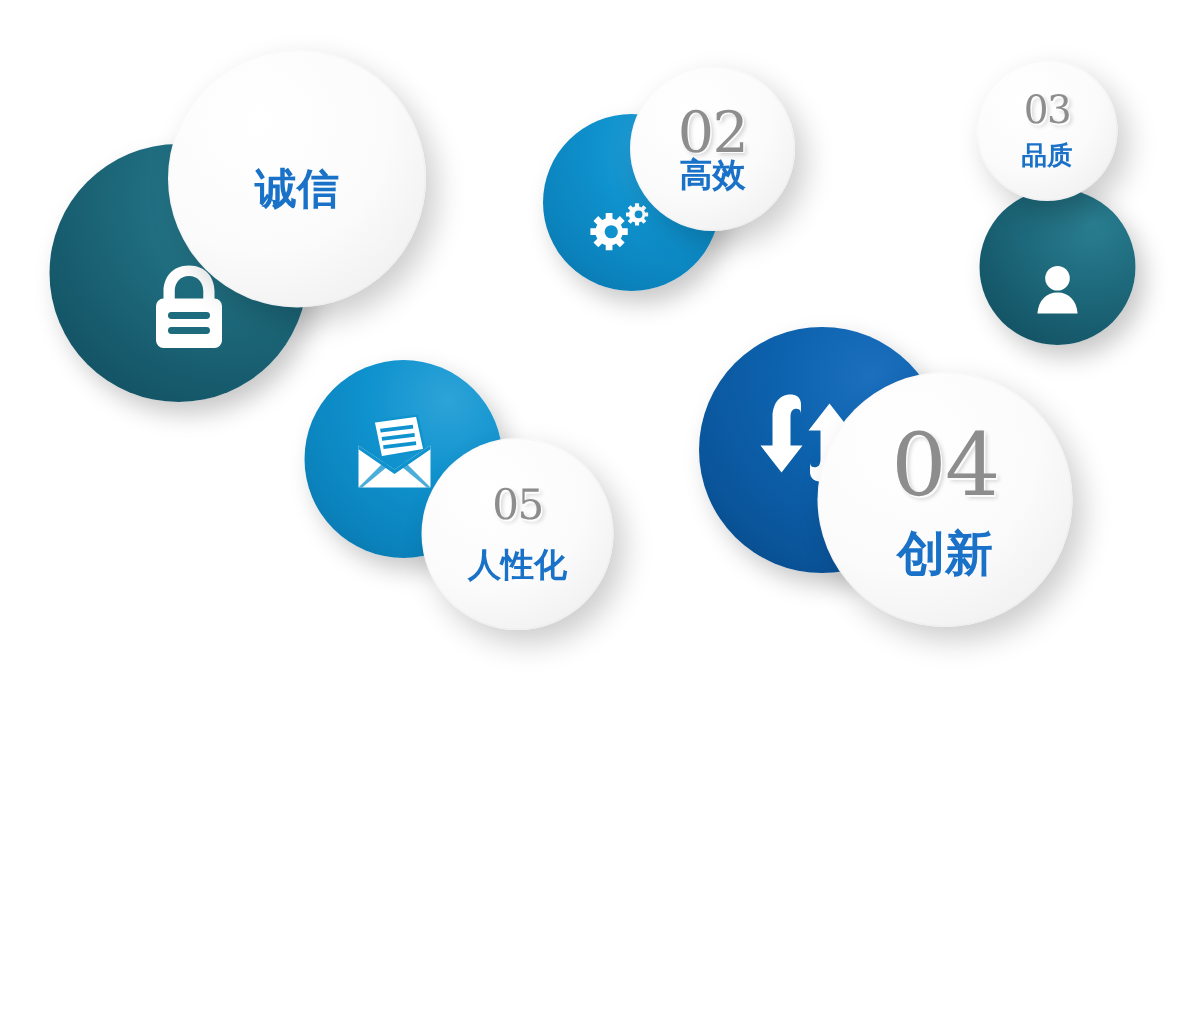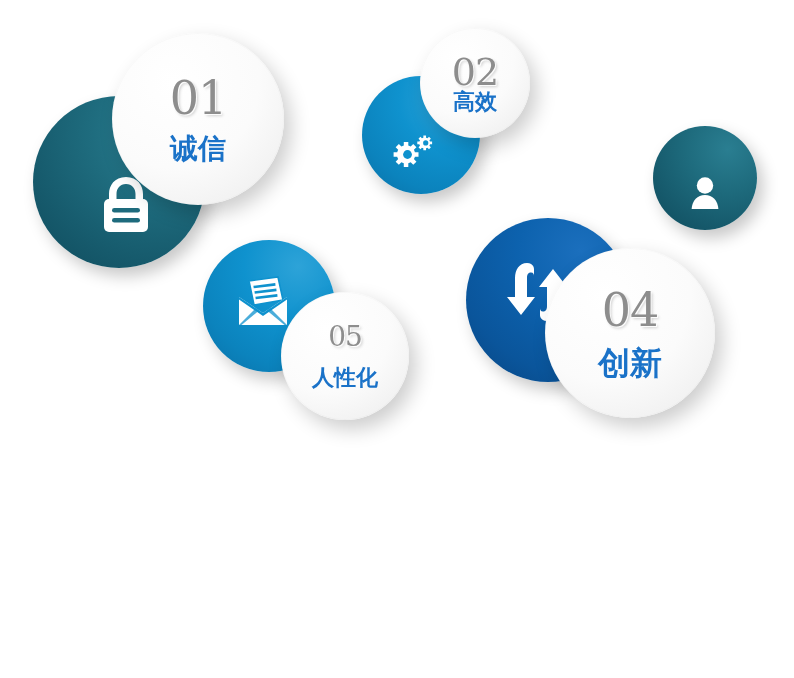--- a/index.html
+++ b/index.html
@@ -78,21 +78,21 @@
     line-height: 1;
   }
 
   
   .lbl-01 .num { font-size: 46px; }
   .lbl-01 .cn  { font-size: 28px; margin-top: 14px; }
   .lbl-02 .num { font-size: 38px; }
   .lbl-02 .cn  { font-size: 22px; }
   .lbl-03 .num { font-size: 26px; }
   .lbl-03 .cn  { font-size: 17px; margin-top: 9px; }
-  .lbl-04 .num { font-size: 46px; }
+  .lbl-04 .num { font-size: 58px; }
   .lbl-04 .cn  { font-size: 32px; margin-top: 14px; }
   .lbl-05 .num { font-size: 28px; }
   .lbl-05 .cn  { font-size: 22px; margin-top: 0; }
 
   
   #slogan-block {
     position: absolute;
     left: 62px;
     top: 392px;
     width: 256px;
@@ -144,48 +144,51 @@
     <span class="glyph">
       <svg width="54" height="62" viewBox="0 0 54 62" style="margin-left:14px; margin-top:44px;">
         <path d="M27 4 C15.5 4 10 12.5 10 21 L10 27 L17.5 27 L17.5 21 C17.5 15.5 21 11 27 11 C33 11 36.5 15.5 36.5 21 L36.5 27 L44 27 L44 21 C44 12.5 38.5 4 27 4 Z" fill="#ffffff"></path>
         <rect x="5" y="26" width="44" height="33" rx="5" ry="5" fill="#ffffff"></rect>
         <rect x="13" y="35" width="28" height="4.6" rx="2.3" fill="#1e6b7d"></rect>
         <rect x="13" y="45" width="28" height="4.6" rx="2.3" fill="#1e6b7d"></rect>
       </svg>
     </span>
   </div>
   <div class="label-circle lbl-01" style="left:112px; top:33px; width:172px; height:172px;">
-    <span class="num">01</span>
     <span class="cn">诚信</span>
   </div>
 
   <div class="icon-circle c-blue" style="left:362px; top:76px; width:118px; height:118px;">
     <span class="glyph">
       <svg width="46" height="40" viewBox="0 0 46 40" style="margin-left:-14px; margin-top:34px;">
         <g fill="#ffffff">
           <path d="M20.5 17.2 l-3.6 0 a9.4 9.4 0 0 0 -1.0 -2.4 l2.55 -2.55 l-3.2 -3.2 l-2.55 2.55 a9.4 9.4 0 0 0 -2.4 -1.0 l0 -3.6 l-4.5 0 l0 3.6 a9.4 9.4 0 0 0 -2.4 1.0 l-2.55 -2.55 l-3.2 3.2 l2.55 2.55 a9.4 9.4 0 0 0 -1.0 2.4 l-3.6 0 l0 4.5 l3.6 0 a9.4 9.4 0 0 0 1.0 2.4 l-2.55 2.55 l3.2 3.2 l2.55 -2.55 a9.4 9.4 0 0 0 2.4 1.0 l0 3.6 l4.5 0 l0 -3.6 a9.4 9.4 0 0 0 2.4 -1.0 l2.55 2.55 l3.2 -3.2 l-2.55 -2.55 a9.4 9.4 0 0 0 1.0 -2.4 l3.6 0 z" transform="translate(7,3)"></path>
           <circle cx="16.5" cy="22.5" r="4.4" fill="#0f92ce"></circle>
           <path d="M12.1 5.6 l-2.1 0 a5.6 5.6 0 0 0 -0.6 -1.45 l1.5 -1.5 l-1.9 -1.9 l-1.5 1.5 a5.6 5.6 0 0 0 -1.45 -0.6 l0 -2.1 l-2.7 0 l0 2.1 a5.6 5.6 0 0 0 -1.45 0.6 l-1.5 -1.5 l-1.9 1.9 l1.5 1.5 a5.6 5.6 0 0 0 -0.6 1.45 l-2.1 0 l0 2.7 l2.1 0 a5.6 5.6 0 0 0 0.6 1.45 l-1.5 1.5 l1.9 1.9 l1.5 -1.5 a5.6 5.6 0 0 0 1.45 0.6 l0 2.1 l2.7 0 l0 -2.1 a5.6 5.6 0 0 0 1.45 -0.6 l1.5 1.5 l1.9 -1.9 l-1.5 -1.5 a5.6 5.6 0 0 0 0.6 -1.45 l2.1 0 z" transform="translate(29,4)"></path>
           <circle cx="34.7" cy="10.9" r="2.6" fill="#0f92ce"></circle>
         </g>
       </svg>
     </span>
   </div>
-  <div class="label-circle lbl-02" style="left:420px; top:28px; width:110px; height:110px;">
+  <div class="label-circle lbl-02" style="left:420px; top:44px; width:110px; height:110px;">
     <span class="num">02</span>
     <span class="cn">高效</span>
   </div>
 
   <div class="icon-circle c-teal" style="left:653px; top:126px; width:104px; height:104px;">
     <span class="glyph">
       <svg width="30" height="34" viewBox="0 0 30 34" style="margin-top:30px;">
         <circle cx="15" cy="9.5" r="8.2" fill="#ffffff"></circle>
         <path d="M15 19 C7.4 19 2.2 24.4 1.6 33 L28.4 33 C27.8 24.4 22.6 19 15 19 Z" fill="#ffffff"></path>
       </svg>
     </span>
+  </div>
+  <div class="label-circle lbl-03" style="left:651px; top:40px; width:94px; height:94px;">
+    <span class="num">03</span>
+    <span class="cn">品质</span>
   </div>
 
   <div class="icon-circle c-navy" style="left:466px; top:218px; width:164px; height:164px;">
     <span class="glyph">
       <svg width="66" height="62" viewBox="0 0 66 62" style="margin-left:-22px; margin-top:-16px;">
         <g fill="#ffffff">
           <path d="M30 8 C30 8 30 2 23 2 C15 2 11 9 11 17 L11 36 L3 36 L17 54 L31 36 L23 36 L23 17 C23 13 24.5 11.5 27 11.5 C29.5 11.5 30 13.5 30 15 Z"></path>
           <path d="M36 54 C36 54 36 60 43 60 C51 60 55 53 55 45 L55 26 L63 26 L49 8 L35 26 L43 26 L43 45 C43 49 41.5 50.5 39 50.5 C36.5 50.5 36 48.5 36 47 Z"></path>
         </g>
       </svg>

